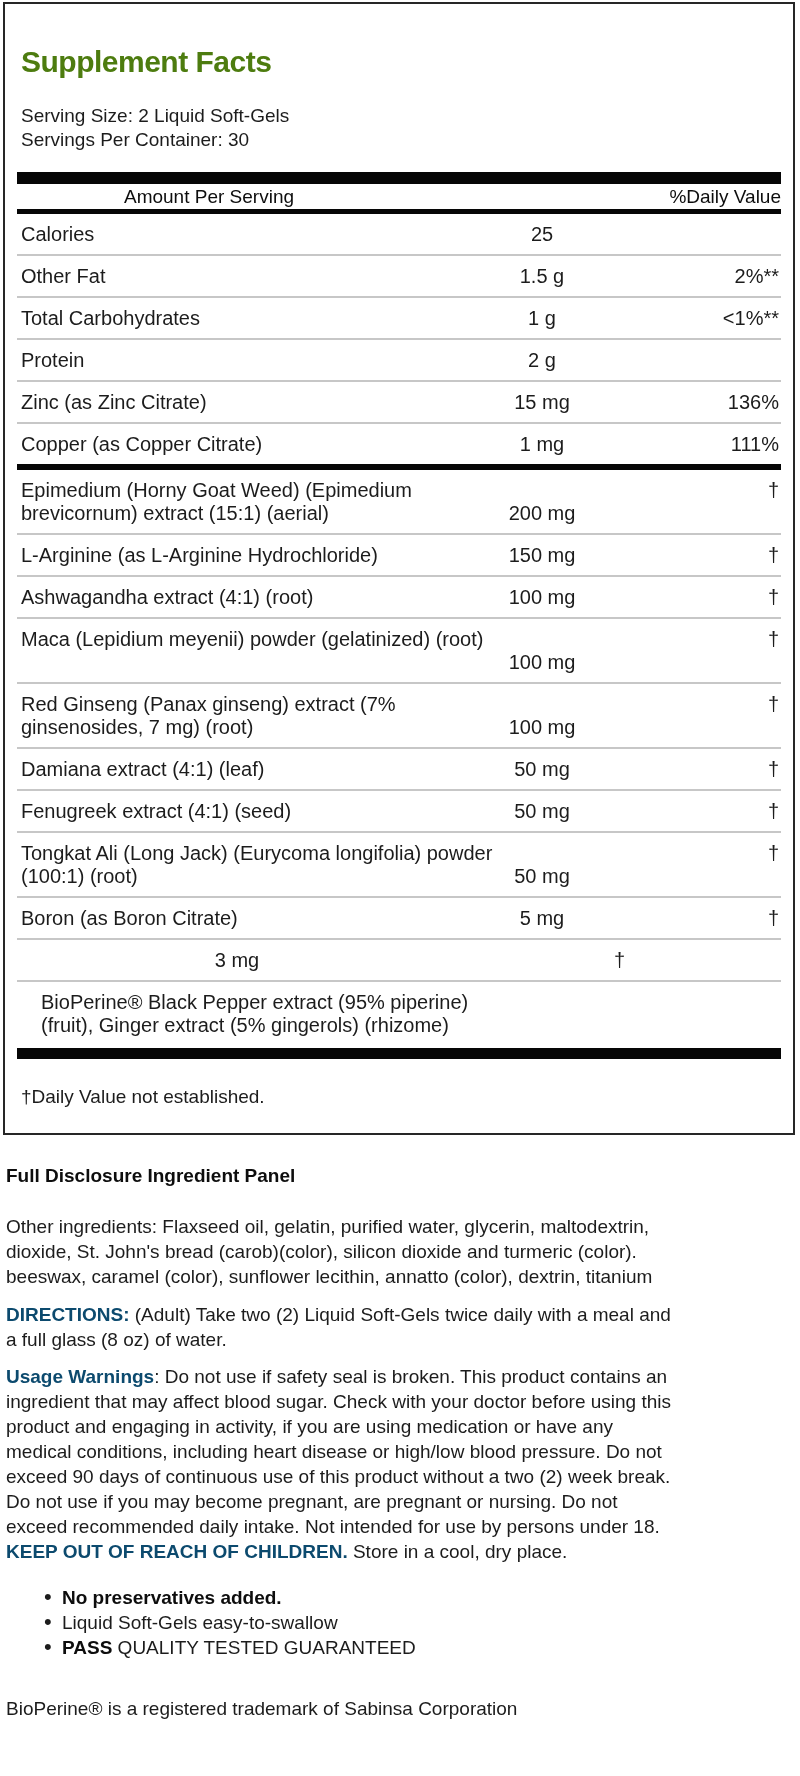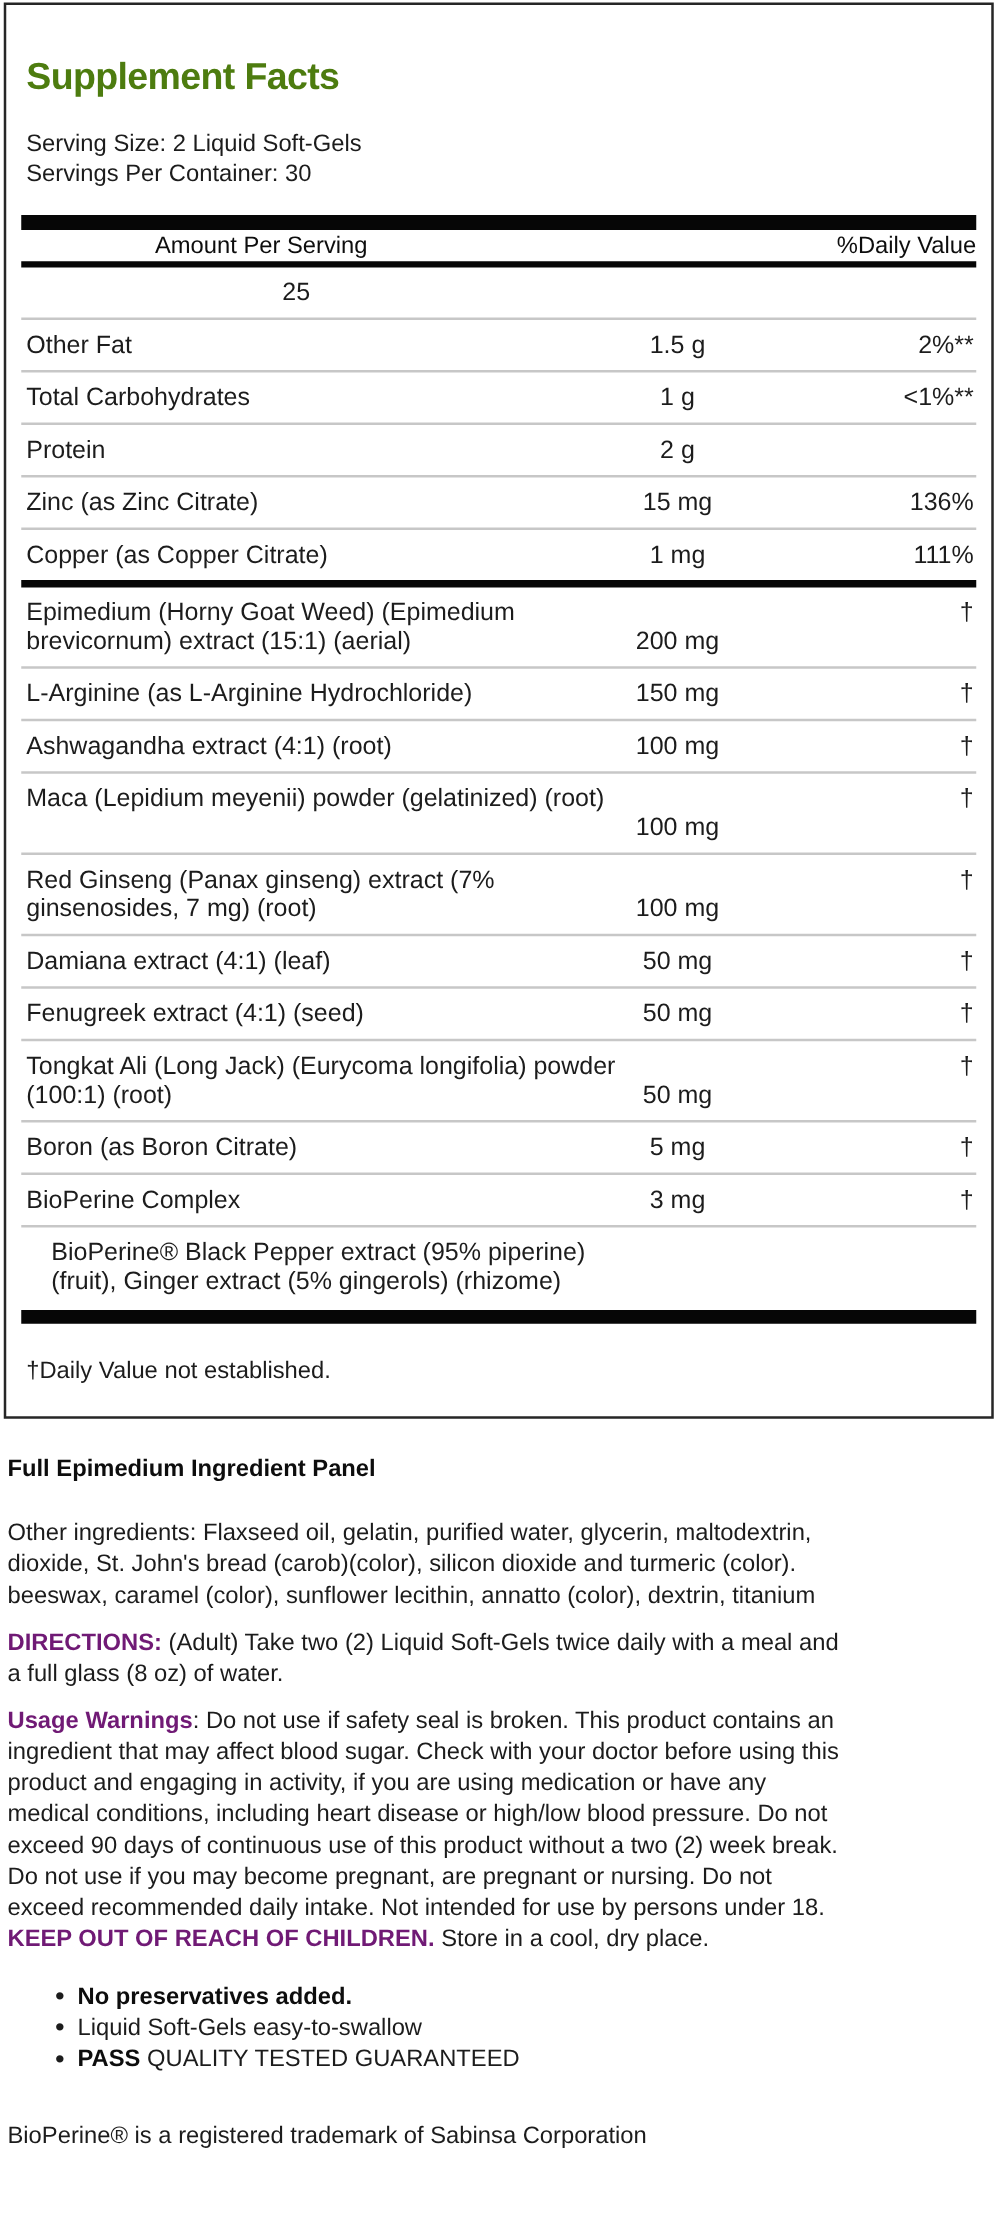--- a/index.html
+++ b/index.html
@@ -46,21 +46,21 @@
   .thick-divider { height:6px; background:#060606; }
   .bar-bottom { height:11px; margin-top:3px; }
   .footnote { font-size:19px; line-height:24px; margin:26px 0 0 4px; white-space:pre; }
   .footnote + .footnote { margin-top:18px; }
   
   .details { margin:28px 8px 0 6px; font-size:19px; line-height:25px; }
   .d-heading { font-size:19px; font-weight:bold; margin:0 0 26px 0; color:#0d0d0d; }
   .pblock { margin:0 0 13px 0; }
   .pblock.gap { margin-bottom:12px; }
   .tline { white-space:pre; min-height:25px; }
-  .tline b { color:#701a75; }
+  .tline b { color:#0c4a6e; }
   .bullets { list-style:none; margin:21px 0 0 0; padding:0; }
   .bullets li { position:relative; padding-left:56px; line-height:25px; }
   .bullets li::before {
     content:"\2022";
     position:absolute; left:38px; top:-1px; font-size:22px;
   }
   .bullets b { color:#0d0d0d; }
   .trademark { margin-top:36px; }
 </style>
 </head>
@@ -76,20 +76,23 @@
 
   <div class="bar bar-top"></div>
   <div class="hdr-row">
     <div class="hdr-amount">Amount Per Serving</div>
     <div class="hdr-dv">%Daily Value</div>
   </div>
   <div class="bar bar-mid"></div>
 
   <div id="rows">
       <div class="frow">
+    <div class="fname">
+          <div class="nline">Calories</div>
+        </div>
     <div class="famount">25</div>
     <div class="fdv"></div>
   </div>
       <div class="frow sep">
     <div class="fname">
           <div class="nline">Other Fat</div>
         </div>
     <div class="famount">1.5 g</div>
     <div class="fdv">2%**</div>
   </div>
@@ -183,43 +186,40 @@
     <div class="fdv">†</div>
   </div>
       <div class="frow sep">
     <div class="fname">
           <div class="nline">Boron (as Boron Citrate)</div>
         </div>
     <div class="famount">5 mg</div>
     <div class="fdv">†</div>
   </div>
       <div class="frow sep">
-    <div class="fname">
-          <div class="nline">BioPerine Complex</div>
-        </div>
     <div class="famount">3 mg</div>
     <div class="fdv">†</div>
   </div>
       <div class="frow sep indent">
     <div class="fname">
           <div class="nline">BioPerine® Black Pepper extract (95% piperine)</div>
           <div class="nline">(fruit), Ginger extract (5% gingerols) (rhizome)</div>
         </div>
     <div class="famount"></div>
     <div class="fdv"></div>
   </div>
     </div>
 
   <div class="bar bar-bottom"></div>
 
   <div class="footnote">†Daily Value not established.</div>
 </div>
 
 <div class="details">
-  <div class="d-heading">Full Epimedium Ingredient Panel</div>
+  <div class="d-heading">Full Disclosure Ingredient Panel</div>
 
   <div class="pblock">
       <div class="tline">Other ingredients: Flaxseed oil, gelatin, purified water, glycerin, maltodextrin,</div>
       <div class="tline">dioxide, St. John's bread (carob)(color), silicon dioxide and turmeric (color).</div>
       <div class="tline">beeswax, caramel (color), sunflower lecithin, annatto (color), dextrin, titanium</div>
     </div>
   <div class="pblock gap">
       <div class="tline"><b>DIRECTIONS:</b> (Adult) Take two (2) Liquid Soft-Gels twice daily with a meal and</div>
       <div class="tline">a full glass (8 oz) of water.</div>
     </div>

